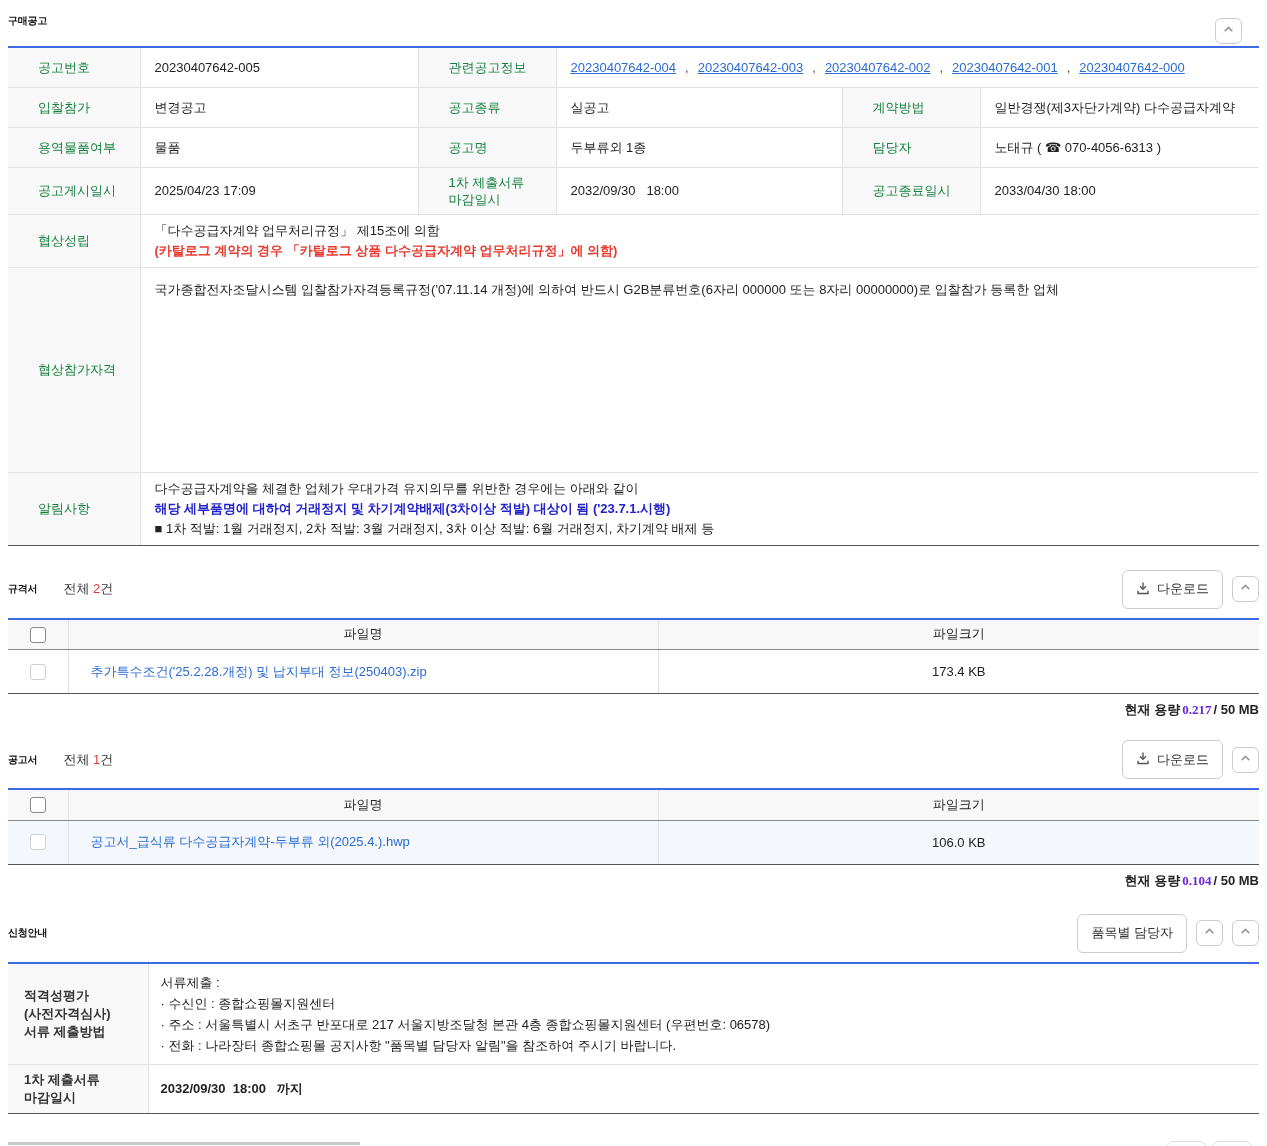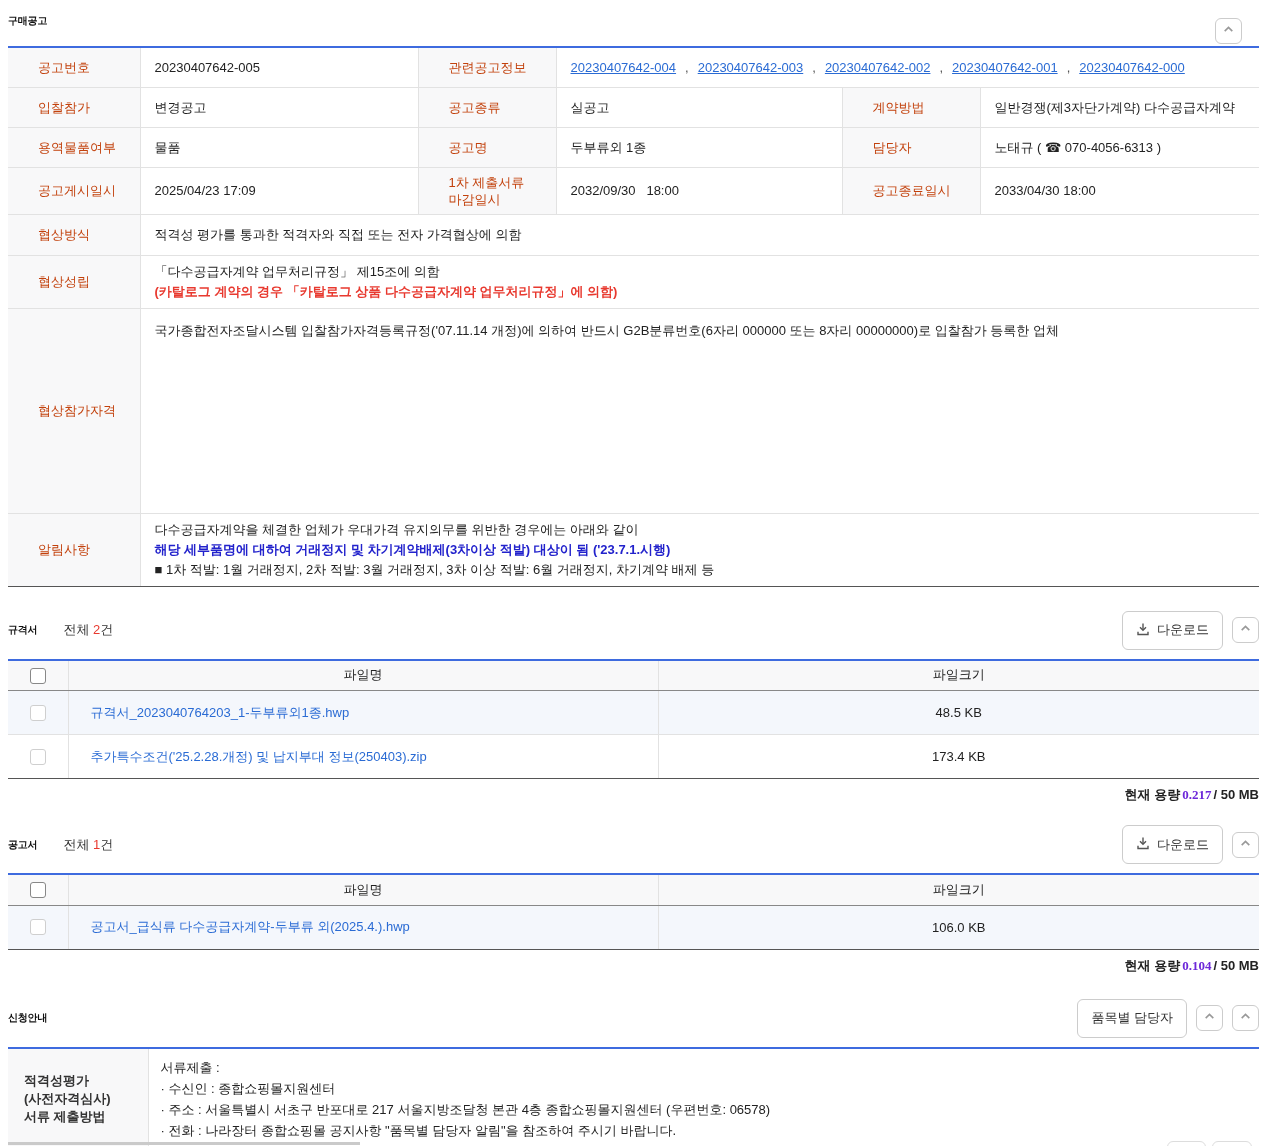--- a/index.html
+++ b/index.html
@@ -31,21 +31,21 @@
   }
 
   
   table.info-table {
     width:100%; border-collapse:collapse; table-layout:fixed;
     border-top:2px solid #3e6bdf; border-left:hidden; border-right:hidden;
     margin-top:18px;
   }
   .info-table th, .info-table td { border:1px solid #e2e2e2; vertical-align:middle; }
   .info-table th {
-    background:#f8f8f9; font-weight:400; text-align:left; color:#c2410c;
+    background:#f8f8f9; font-weight:400; text-align:left; color:#15803d;
     padding:6px 6px 6px 30px; white-space:pre-line; line-height:17px;
   }
   .info-table td { padding:6px 12px 6px 14px; line-height:19px; }
   .info-table tr:last-child th, .info-table tr:last-child td { border-bottom:1px solid #555; }
   td.pre { white-space:pre-wrap; }
   td.top { vertical-align:top; padding-top:12px; }
   .link { color:#2a6bd4; text-decoration:underline; cursor:pointer; }
   .sep { color:#555; margin:0 9px; }
   .red-line { color:#e8392f; font-weight:700; }
   .blue-line { color:#2222cc; font-weight:700; }
@@ -157,24 +157,20 @@
     </tr>
     <tr style="height:44px">
       <th>공고게시일시</th>
       <td>2025/04/23 17:09</td>
       <th>1차 제출서류
 마감일시</th>
       <td class="pre">2032/09/30   18:00</td>
       <th>공고종료일시</th>
       <td>2033/04/30 18:00</td>
     </tr>
-    <tr style="height:41px">
-      <th>협상방식</th>
-      <td colspan="5">적격성 평가를 통과한 적격자와 직접 또는 전자 가격협상에 의함</td>
-    </tr>
     <tr style="height:49px">
       <th>협상성립</th>
       <td colspan="5">
         <div class="note-line">「다수공급자계약 업무처리규정」 제15조에 의함</div>
         <div class="note-line red-line">(카탈로그 계약의 경우 「카탈로그 상품 다수공급자계약 업무처리규정」에 의함)</div>
       </td>
     </tr>
     <tr style="height:205px">
       <th>협상참가자격</th>
       <td colspan="5" class="top">국가종합전자조달시스템 입찰참가자격등록규정('07.11.14 개정)에 의하여 반드시 G2B분류번호(6자리 000000 또는 8자리 00000000)로 입찰참가 등록한 업체</td>
@@ -216,25 +212,20 @@
     <colgroup>
         <col style="width:60px">
         <col style="width:590px">
         <col>
       </colgroup>
     <tbody>
         <tr>
       <th class="cb-cell"><span class="cb head"></span></th>
       <th class="mid">파일명</th>
       <th>파일크기</th>
-    </tr>
-    <tr class="alt">
-      <td class="cb-cell"><span class="cb"></span></td>
-      <td class="mid file-name"><span class="link">규격서_2023040764203_1-두부류외1종.hwp</span></td>
-      <td class="file-size">48.5 KB</td>
     </tr>
     <tr>
       <td class="cb-cell"><span class="cb"></span></td>
       <td class="mid file-name"><span class="link">추가특수조건('25.2.28.개정) 및 납지부대 정보(250403).zip</span></td>
       <td class="file-size">173.4 KB</td>
     </tr>
   </tbody>
     </table>
   <div class="capacity">
     <span>현재 용량</span><em class="red">0.217</em><span>/ 50 MB</span>

